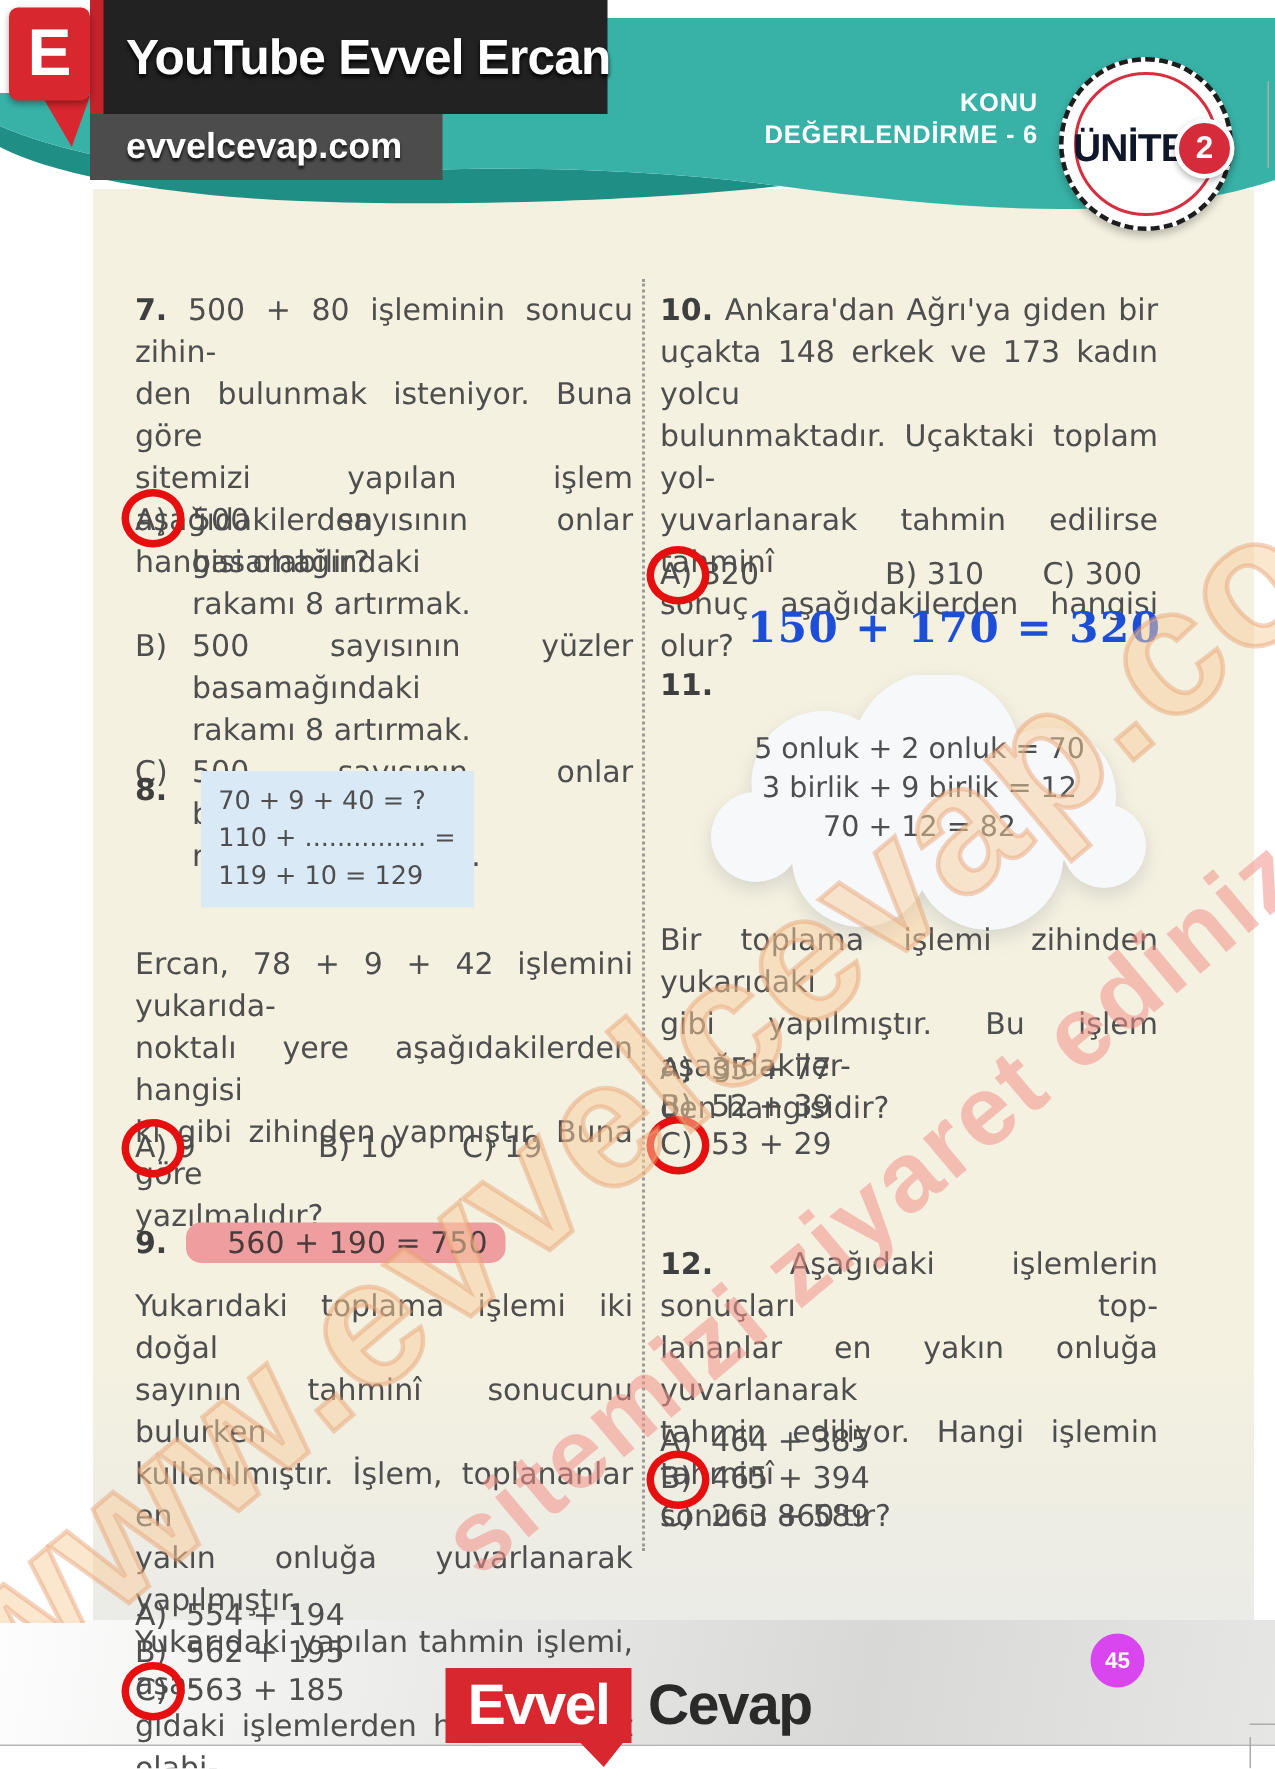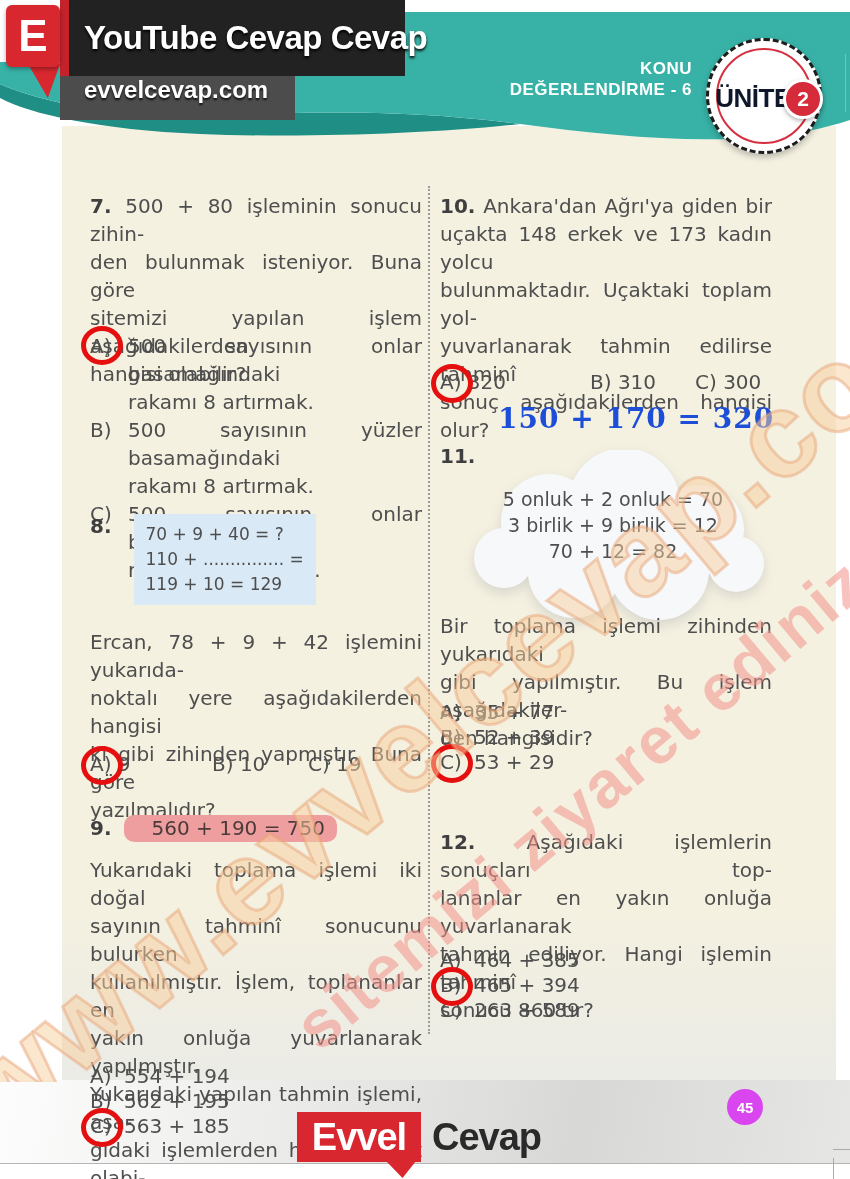--- a/index.html
+++ b/index.html
@@ -16,21 +16,21 @@
     position:absolute; left:60px; top:0; width:345px; height:76px;
     background:#222222; z-index:5; display:flex; align-items:center;
   }
   .titlebar .t {
     color:#fff; font-family:"Liberation Sans", sans-serif; font-weight:bold;
     font-size:33px; padding-left:24px; text-shadow:0 2px 3px #000;
     white-space:nowrap; letter-spacing:-0.5px;
   }
   .urlbar {
     position:absolute; left:60px; top:76px; width:235px; height:44px;
-    background:#4c4c4c; z-index:5; display:flex; align-items:flex-start;
+    background:#4c4c4c; z-index:5; display:flex; align-items:center;
   }
   .urlbar .u {
     color:#fff; font-family:"Liberation Sans", sans-serif; font-weight:bold;
     font-size:24px; padding-left:24px; text-shadow:0 2px 2px #111; white-space:nowrap;
   }
   .redstrip { position:absolute; left:60px; top:0; width:9px; height:76px; background:#c4232b; z-index:6; }
   .elogo {
     position:absolute; left:6px; top:5px; width:54px; height:62px;
     background:#d8272e; border-radius:6px; z-index:7;
     display:flex; align-items:center; justify-content:center;
@@ -171,21 +171,21 @@
 <body>
 
 <div class="page">
 
   <svg class="wave-svg" width="850" height="175" viewBox="0 0 850 175">
     <path d="M0,84 C40,102 120,118 200,116 C300,112 400,108 520,124 C430,134 300,138 200,134 C100,130 30,114 0,98 Z" fill="#1f8e84"></path>
     <path d="M0,62 C70,62 180,50 300,22 C340,13 360,12 420,12 L850,12 L850,120 C760,150 640,140 520,124 C400,108 300,112 200,116 C120,118 40,102 0,84 Z" fill="#38b2a7"></path>
   </svg>
 
   <div class="titlebar">
-    <div class="t">YouTube Cevap Cevap</div>
+    <div class="t">YouTube Evvel Ercan</div>
   </div>
   <div class="urlbar">
     <div class="u">evvelcevap.com</div>
   </div>
   <div class="redstrip"></div>
   <div class="elogo-tail"></div>
   <div class="elogo">
     <span class="el">E</span>
   </div>
 

